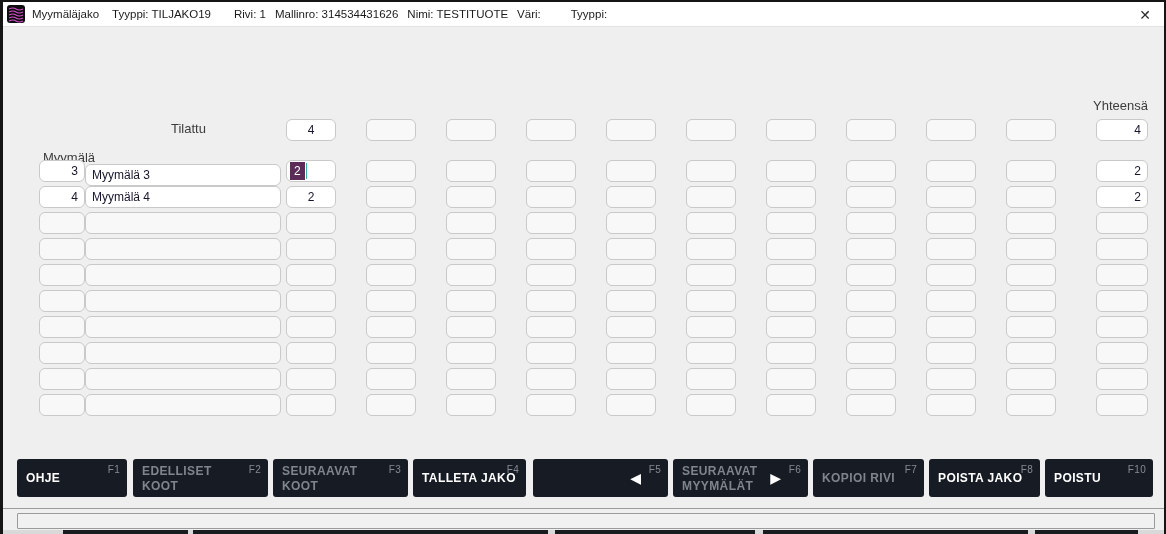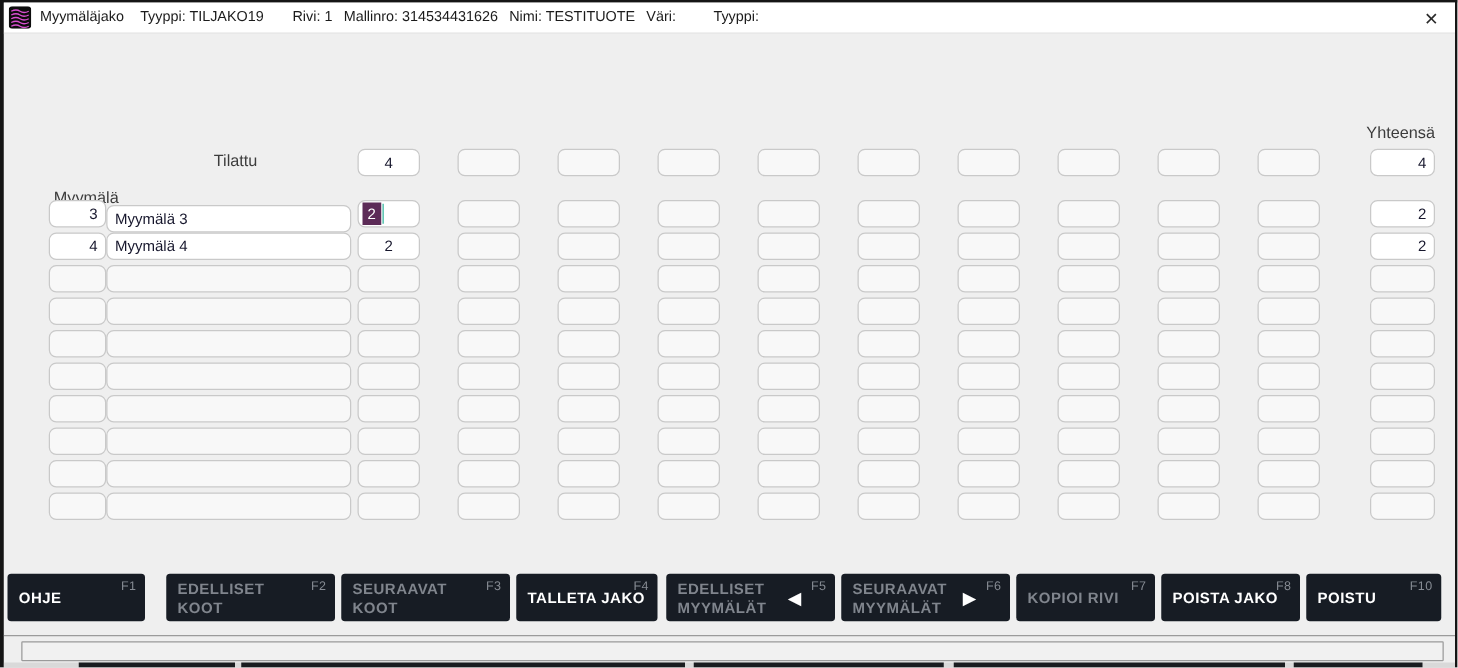--- a/index.html
+++ b/index.html
@@ -255,38 +255,37 @@
       <div class="cell" style="left: 603px; top: 392px; width: 50px;"></div>
       <div class="cell" style="left: 683px; top: 392px; width: 50px;"></div>
       <div class="cell" style="left: 763px; top: 392px; width: 50px;"></div>
       <div class="cell" style="left: 843px; top: 392px; width: 50px;"></div>
       <div class="cell" style="left: 923px; top: 392px; width: 50px;"></div>
       <div class="cell" style="left: 1003px; top: 392px; width: 50px;"></div>
       <div class="cell right" style="left: 1093px; top: 392px; width: 52px;"></div>
     </div>
 
   <div id="btnbar">
-      <button class="fbtn" style="left: 3px; width: 110px;">
+      <button class="fbtn" style="left: 14px; width: 110px;">
         <span class="blabel">OHJE</span>
         <span class="fkey">F1</span>
       </button>
       <button class="fbtn disabled" style="left: 130px; width: 135px;">
         <span class="blabel">EDELLISET KOOT</span>
         <span class="fkey">F2</span>
       </button>
       <button class="fbtn disabled" style="left: 270px; width: 135px;">
         <span class="blabel">SEURAAVAT KOOT</span>
         <span class="fkey">F3</span>
       </button>
       <button class="fbtn" style="left: 410px; width: 113px;">
         <span class="blabel">TALLETA JAKO</span>
         <span class="fkey">F4</span>
       </button>
       <button class="fbtn disabled" style="left: 530px; width: 135px;">
-        <span class="blabel">EDELLISET MYYMÄLÄT</span>
         <span class="fkey">F5</span>
         <span class="arrow">◀</span>
       </button>
       <button class="fbtn disabled" style="left: 670px; width: 135px;">
         <span class="blabel">SEURAAVAT MYYMÄLÄT</span>
         <span class="fkey">F6</span>
         <span class="arrow">▶</span>
       </button>
       <button class="fbtn disabled" style="left: 810px; width: 111px;">
         <span class="blabel">KOPIOI RIVI</span>

